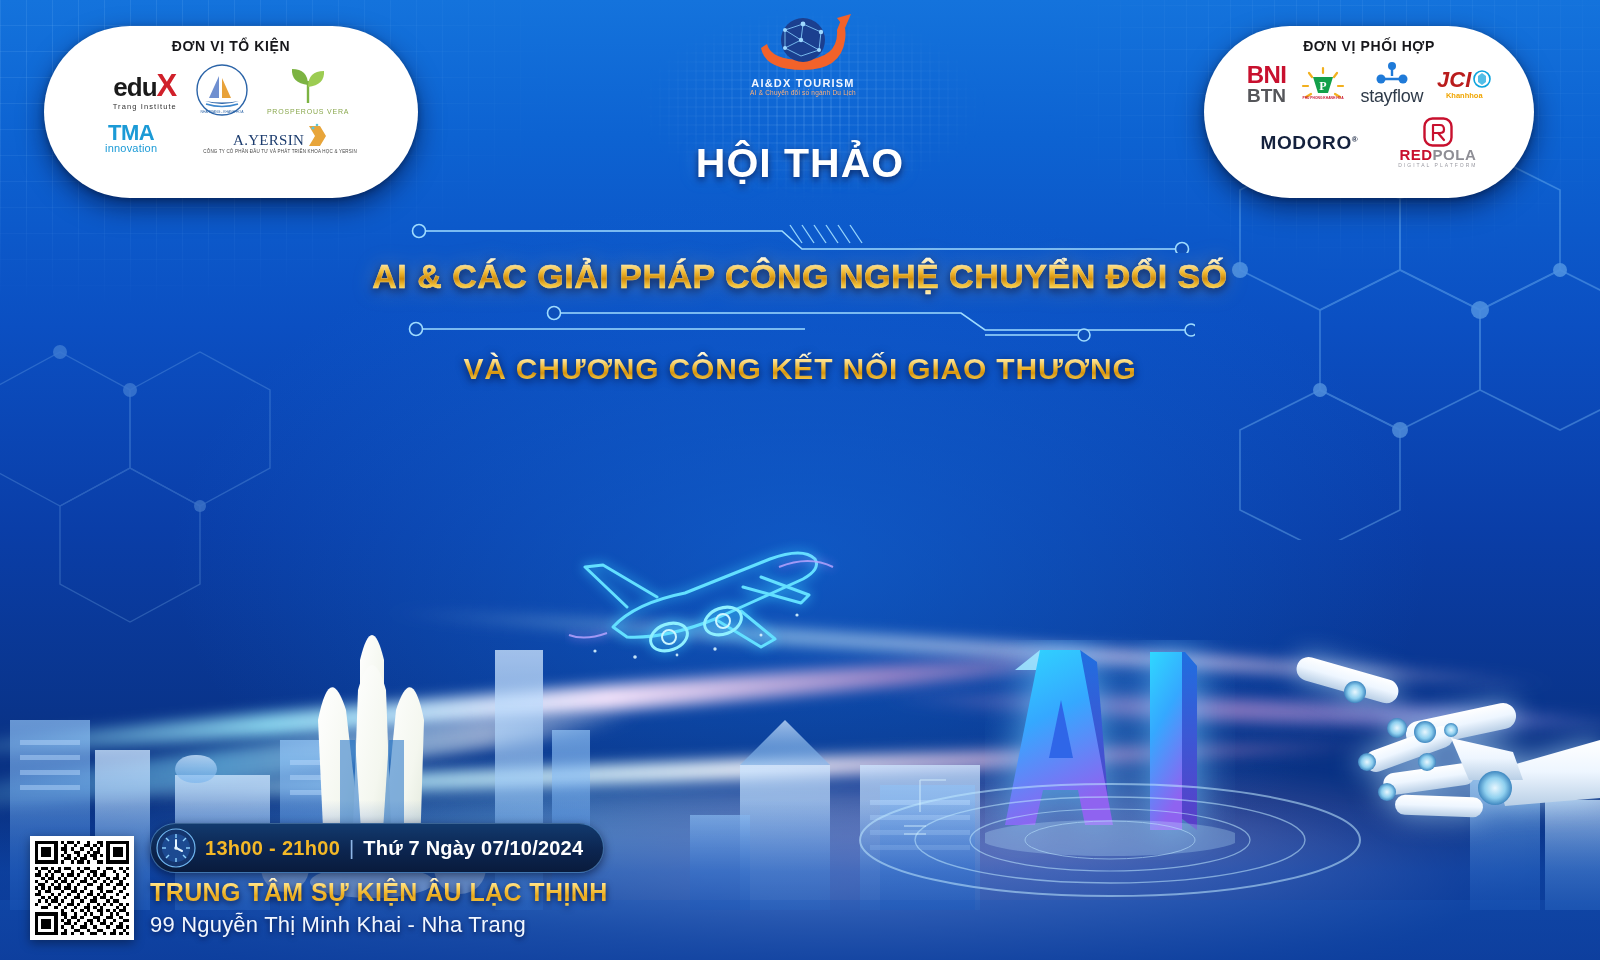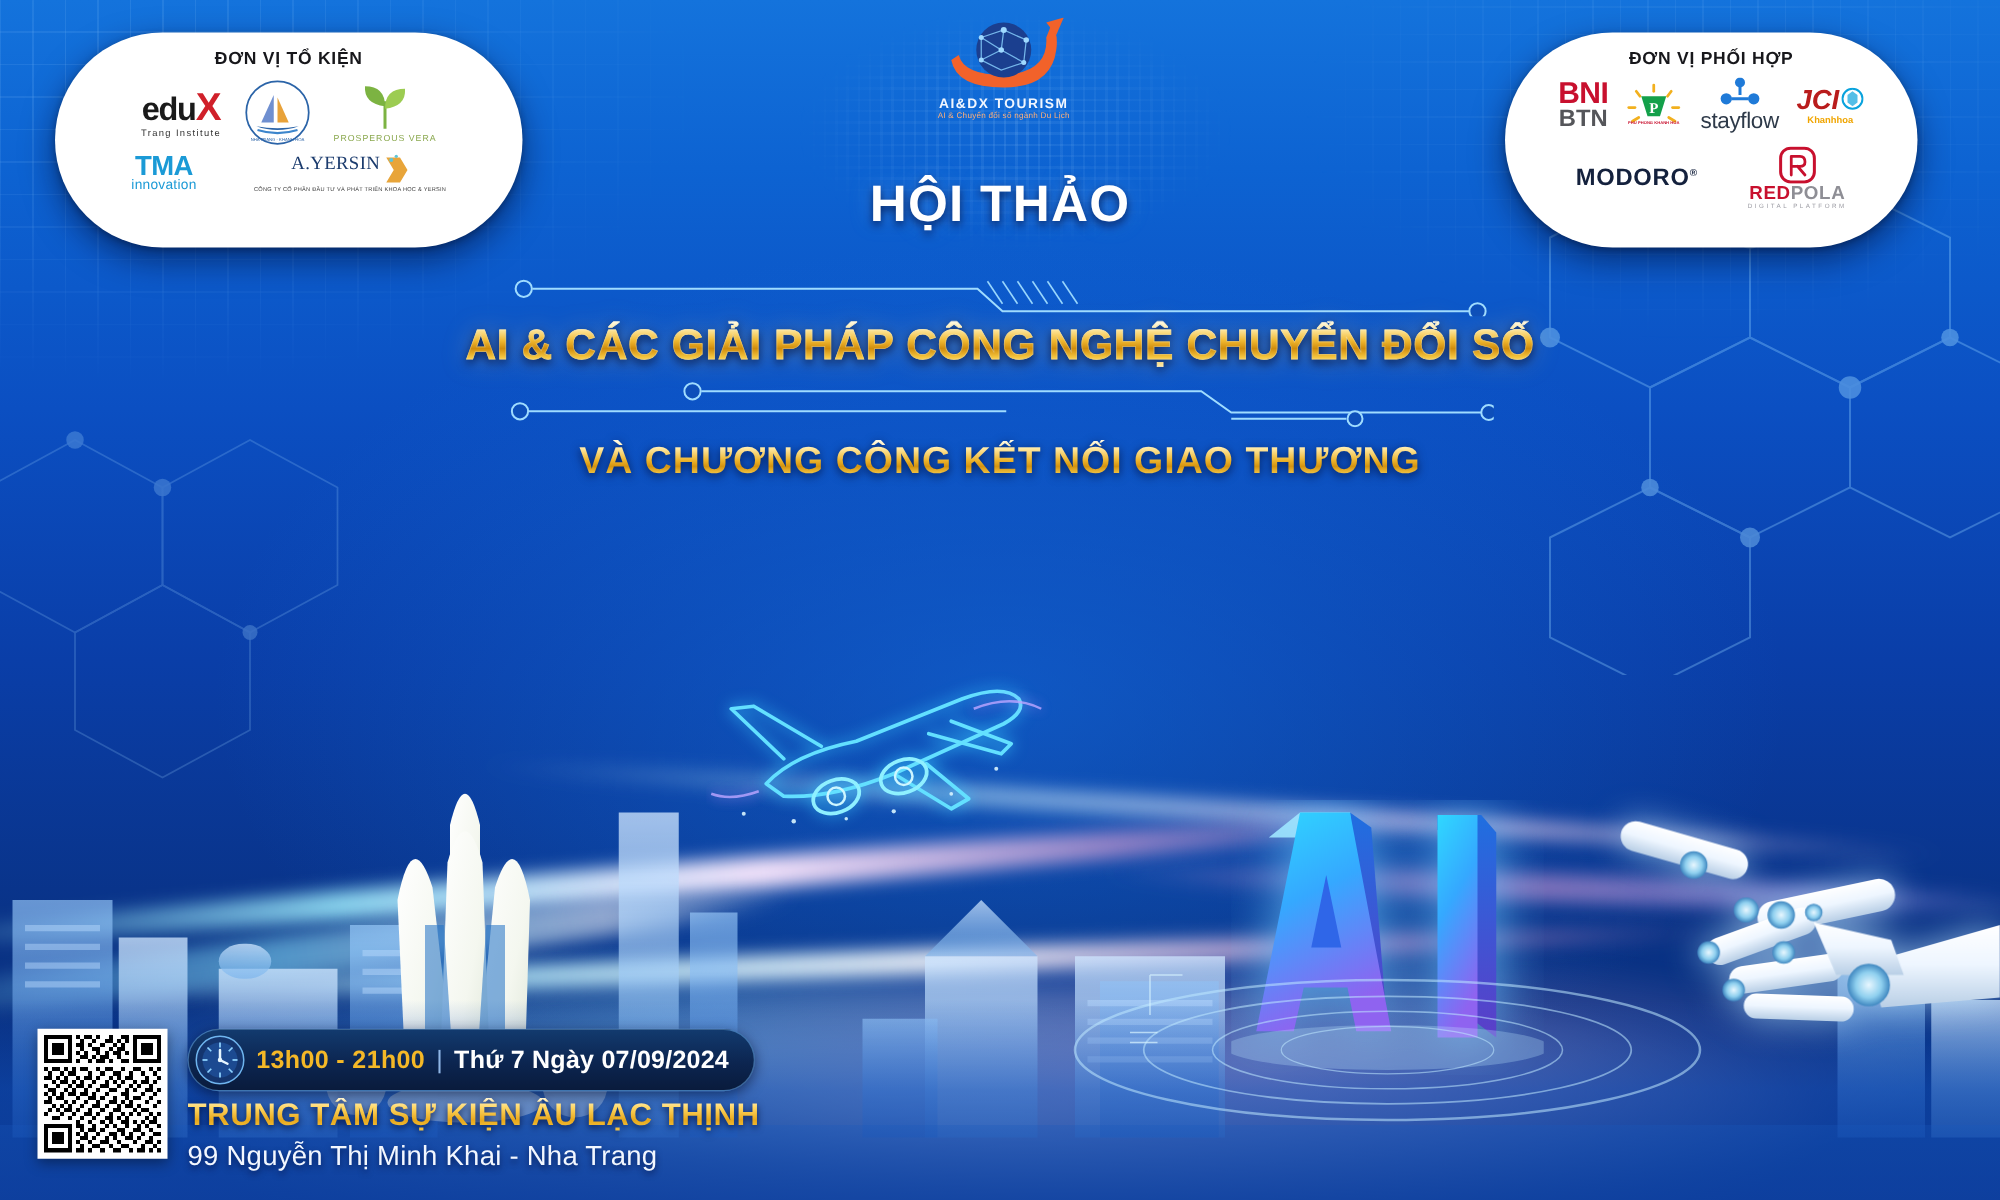--- a/index.html
+++ b/index.html
@@ -127,21 +127,21 @@
     -webkit-text-stroke:0.6px rgba(255,246,210,.35);
   }
   .subtitle-gold {
     font-size:30px; font-weight:bold; letter-spacing:.8px;
     background:linear-gradient(180deg,#fffbe8 0%,#ffe9a4 20%,#edb42c 48%,#d4930f 62%,#f6cb4c 82%,#fff3ce 100%);
     -webkit-background-clip:text; background-clip:text; color:transparent;
     filter:drop-shadow(0 2px 4px rgba(0,10,50,.8));
   }
 
   
-  #bottom-info { position:absolute; left:30px; bottom:20px; display:flex; align-items:flex-start; gap:16px; }
+  #bottom-info { position:absolute; left:30px; bottom:20px; display:flex; align-items:flex-end; gap:16px; }
   #qr-code { width:104px; height:104px; background:#fff; padding:5px; box-shadow:0 3px 10px rgba(0,0,0,.4); }
   .info-col { display:flex; flex-direction:column; gap:5px; padding-bottom:2px; }
   #time-badge {
     display:flex; align-items:center; gap:9px; align-self:flex-start;
     background:linear-gradient(180deg,#123a6e 0%,#0c2550 55%,#091b3c 100%);
     border:1px solid rgba(120,190,255,.45);
     border-radius:999px; padding:4px 20px 4px 5px;
     box-shadow:0 3px 10px rgba(0,8,35,.55);
   }
   .time-txt { font-size:20px; font-weight:bold; color:#f4b827; letter-spacing:.3px; }
@@ -393,21 +393,21 @@
         </svg>
         <div class="lg-pv">PROSPEROUS VERA</div>
       </div>
     </div>
     <div class="logo-row" style="margin-top:6px; gap:46px;">
       <div class="logo">
         <div class="lg-tma">TMA</div>
         <div class="lg-tma-sub">innovation</div>
       </div>
       <div class="logo">
-        <div style="display:flex;align-items:flex-start;gap:3px;">
+        <div style="display:flex;align-items:flex-end;gap:3px;">
           <div class="lg-yersin">A.YERSIN</div>
           <svg width="20" height="26" viewBox="0 0 20 26">
             <path d="M2 3 L13 3 L19 13 L13 23 L2 23 L8 13 Z" fill="#e8a53a"></path>
             <circle cx="6" cy="5" r="1.6" fill="#5fc5d8"></circle>
               <circle cx="10" cy="2" r="1.3" fill="#5fc5d8"></circle>
           </svg>
         </div>
         <div class="lg-yersin-sub">CÔNG TY CỔ PHẦN ĐẦU TƯ VÀ PHÁT TRIỂN KHOA HỌC &amp; YERSIN</div>
       </div>
     </div>
@@ -782,20 +782,20 @@
             <path d="M10 10 L13 13"></path>
               <path d="M30 10 L27 13"></path>
               <path d="M10 30 L13 27"></path>
               <path d="M30 30 L27 27"></path>
           </g>
           <path d="M20 12 L20 20 L26 23" stroke="#e6f6ff" stroke-width="2" fill="none" stroke-linecap="round"></path>
           <circle cx="20" cy="20" r="1.8" fill="#e6f6ff"></circle>
         </svg>
         <span class="time-txt">13h00 - 21h00</span>
         <span class="sep-bar">|</span>
-        <span class="date-txt">Thứ 7 Ngày 07/09/2024</span>
+        <span class="date-txt">Thứ 7 Ngày 07/10/2024</span>
       </div>
       <div class="venue">TRUNG TÂM SỰ KIỆN ÂU LẠC THỊNH</div>
       <div class="address">99 Nguyễn Thị Minh Khai - Nha Trang</div>
     </div>
   </div>
 
 </div>
 
 </body></html>

